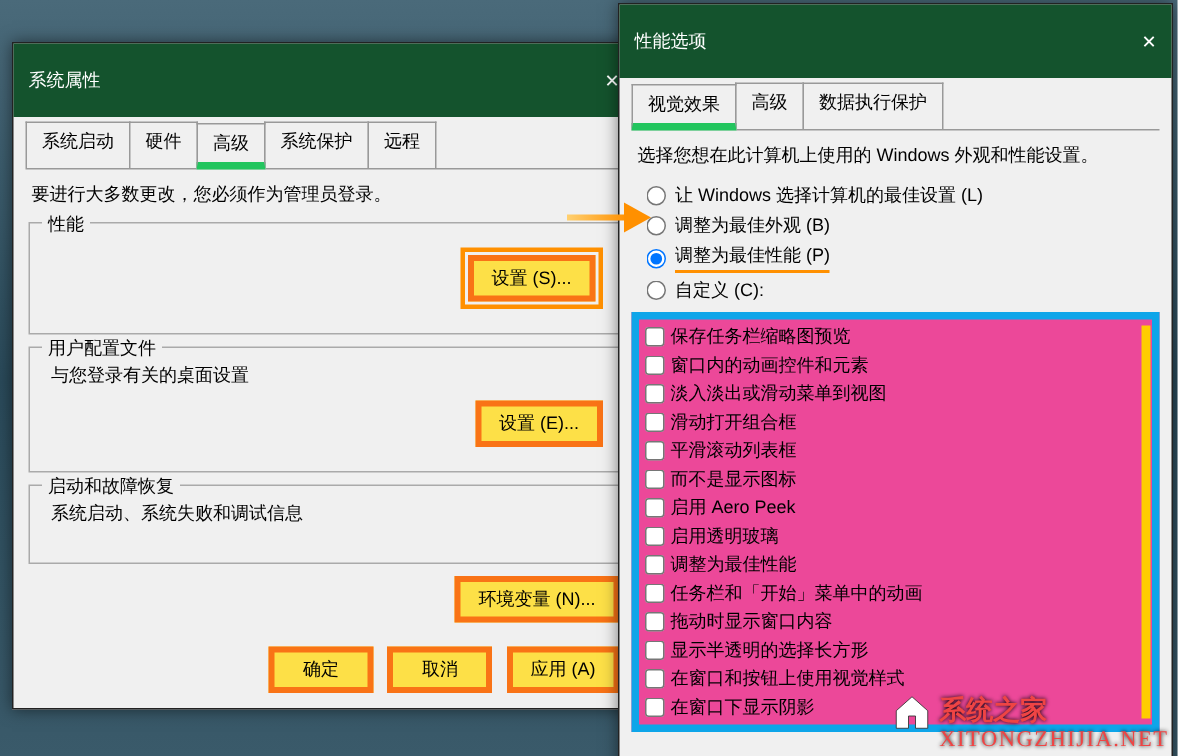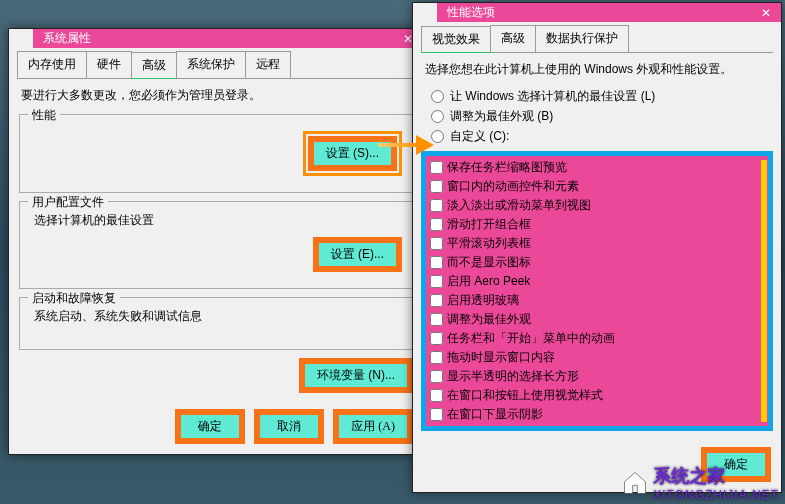--- a/index.html
+++ b/index.html
@@ -10,48 +10,47 @@
   width: 785px; height: 504px;
   position: relative; overflow: hidden;
 }
 .dialog {
   position: absolute;
   background: #f0f0f0;
   border: 1px solid #222;
   box-shadow: 0 0 10px rgba(0,0,0,0.5);
 }
 .titlebar {
-  background: #ec4899;
+  background: #14532d;
   color: #fff;
-  padding: 1px 10px;
+  padding: 16px 10px;
   display: flex;
   justify-content: space-between;
   align-items: center;
   font-size: 12px;
-  margin-left: 24px;
 }
 .close-x { cursor: pointer; font-size: 12px; }
 .dialog-body { padding: 3px 8px 8px 8px; }
 .tabstrip {
   display: flex;
   border-bottom: 1px solid #999;
   margin-bottom: 8px;
 }
 .tab {
   padding: 4px 10px;
   border: 1px solid #999;
   border-bottom: none;
   background: #f0f0f0;
   margin-right: -1px;
   cursor: pointer;
   position: relative;
 }
 .tab.active {
   background: #f0f0f0;
-  border-bottom: 1px solid #22c55e;
+  border-bottom: 5px solid #22c55e;
   bottom: -1px;
   z-index: 1;
 }
 .intro { margin: 8px 4px 10px 4px; }
 .groupbox {
   border: 1px solid #aaa;
   margin: 8px 2px;
   padding: 10px 10px 16px 14px;
   position: relative;
 }
@@ -60,37 +59,37 @@
   top: -8px; left: 8px;
   background: #f0f0f0;
   padding: 0 4px;
   font-size: 12px;
 }
 .group-desc { margin-bottom: 8px; }
 .btn-row { text-align: right; margin-top: 6px; }
 .btn {
   display: inline-block;
   padding: 3px 12px;
-  border: 6px solid #f97316;
-  background: #5eead4;
+  border: 4px solid #f97316;
+  background: #fde047;
   cursor: pointer;
   font-size: 12px;
   min-width: 70px;
   text-align: center;
 }
 .highlight-box {
   border: 3px solid #ff9000;
   padding: 2px;
   display: inline-block;
 }
 .dlg-buttons {
   text-align: right;
   padding: 8px 10px 10px 10px;
 }
-.dlg-buttons .btn { margin-left: 6px; font-family: Liberation Serif, serif; }
+.dlg-buttons .btn { margin-left: 6px; }
 
 
 .radio-list { margin: 6px 0 6px 10px; }
 .radio-item { display: flex; align-items: center; margin: 3px 0; cursor: pointer; }
 .radio-item input { margin-right: 6px; }
 .highlight-underline { border-bottom: 2px solid #ff9000; padding-bottom: 1px; }
 
 .checklist-box {
   border: 5px solid #0ea5e9;
   background: #ec4899;
@@ -130,66 +129,67 @@
   left: 38px; top: 0;
   width: 0; height: 0;
   border-left: 18px solid #ff9000;
   border-top: 10px solid transparent;
   border-bottom: 10px solid transparent;
 }
 
 .watermark {
   position: absolute;
   right: 6px; bottom: 2px;
-  color: #6d28d9;
+  color: #ef4444;
   font-size: 18px;
   font-weight: bold;
   text-shadow: 0 0 3px #000;
   display: flex;
-  align-items: center;
+  align-items: flex-start;
   pointer-events: none;
 }
 .watermark .sub {
-  font-size: 12px;
+  font-size: 15px;
   display: block;
   font-weight: normal;
   letter-spacing: 1px;
+  font-family: Liberation Serif, serif;
 }
 .watermark svg { margin-right: 4px; }
 </style>
 </head>
 <body>
 
 <div class="dialog" style="left:8px; top:28px; width:416px;">
   <div class="titlebar">
     <span>系统属性</span>
     <span class="close-x">✕</span>
   </div>
   <div class="dialog-body">
     <div class="tabstrip">
-      <div class="tab">内存使用</div>
+      <div class="tab">系统启动</div>
       <div class="tab">硬件</div>
       <div class="tab active">高级</div>
       <div class="tab">系统保护</div>
       <div class="tab">远程</div>
     </div>
     <div class="intro">要进行大多数更改，您必须作为管理员登录。</div>
 
     <div class="groupbox">
       <div class="legend">性能</div>
       <div class="btn-row">
         <span class="highlight-box">
           <span class="btn">设置 (S)...</span>
         </span>
       </div>
     </div>
 
     <div class="groupbox">
       <div class="legend">用户配置文件</div>
-      <div class="group-desc">选择计算机的最佳设置</div>
+      <div class="group-desc">与您登录有关的桌面设置</div>
       <div class="btn-row">
         <span class="btn">设置 (E)...</span>
       </div>
     </div>
 
     <div class="groupbox">
       <div class="legend">启动和故障恢复</div>
       <div class="group-desc">系统启动、系统失败和调试信息</div>
     </div>
 
@@ -225,20 +225,24 @@
     <div class="radio-list">
       <label class="radio-item">
         <input type="radio" name="perf" style="">
         <span>让 Windows 选择计算机的最佳设置 (L)</span>
       </label>
       <label class="radio-item">
         <input type="radio" name="perf" style="">
         <span>调整为最佳外观 (B)</span>
       </label>
       <label class="radio-item">
+        <input type="radio" name="perf" checked="" style="">
+        <span class="highlight-underline">调整为最佳性能 (P)</span>
+      </label>
+      <label class="radio-item">
         <input type="radio" name="perf" style="">
         <span>自定义 (C):</span>
       </label>
     </div>
 
     <div class="checklist-box" id="checklist">
       <div class="scrollbar-mark"></div>
     <div class="check-item">
           <input type="checkbox" style="">
           <span>保存任务栏缩略图预览</span>
@@ -266,21 +270,21 @@
         <div class="check-item">
           <input type="checkbox" style="">
           <span>启用 Aero Peek</span>
         </div>
         <div class="check-item">
           <input type="checkbox" style="">
           <span>启用透明玻璃</span>
         </div>
         <div class="check-item">
           <input type="checkbox" style="">
-          <span>调整为最佳外观</span>
+          <span>调整为最佳性能</span>
         </div>
         <div class="check-item">
           <input type="checkbox" style="">
           <span>任务栏和「开始」菜单中的动画</span>
         </div>
         <div class="check-item">
           <input type="checkbox" style="">
           <span>拖动时显示窗口内容</span>
         </div>
         <div class="check-item">

